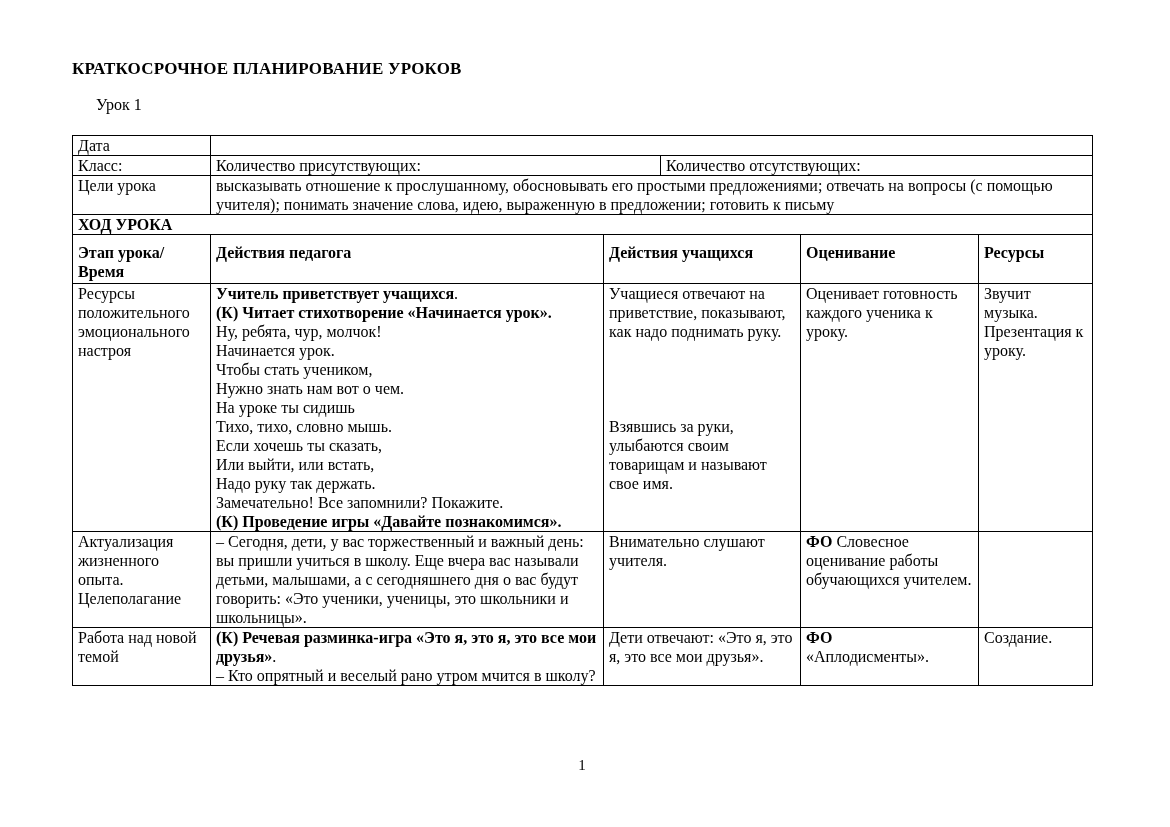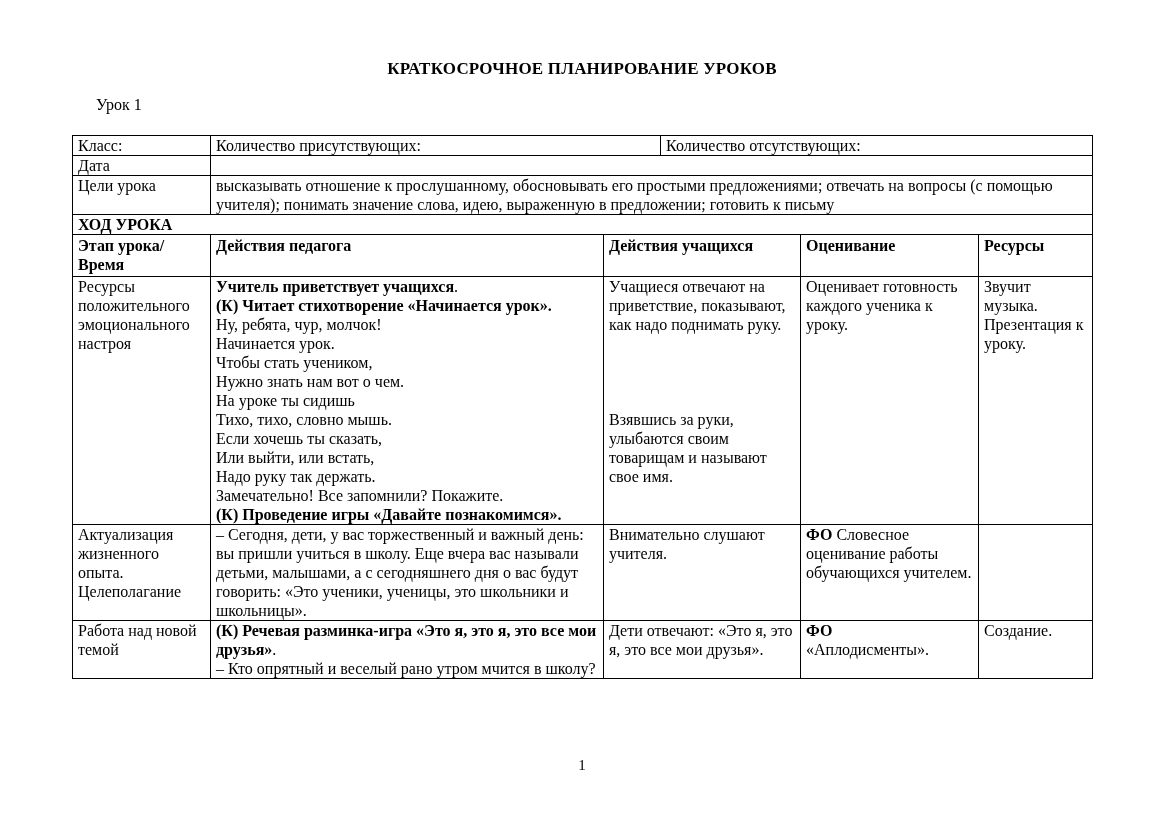--- a/index.html
+++ b/index.html
@@ -3,38 +3,38 @@
 <meta charset="utf-8">
 <style>
   * { margin:0; padding:0; box-sizing:border-box; }
   html, body { background:#ffffff; }
   body {
     width:1170px; height:827px; position:relative;
     font-family:"Liberation Serif", serif; color:#000;
   }
   .doc-title {
     position:absolute; top:59px; left:72px; width:1020px;
-    text-align:center; font-weight:700; font-size:17px;
+    font-weight:700; font-size:17px;
     letter-spacing:0.2px;
   }
   .lesson-heading {
     position:absolute; top:96px; left:96px;
     font-weight:400; font-size:16px;
   }
   table.plan {
     position:absolute; top:135px; left:72px; width:1020px;
     border-collapse:collapse; table-layout:fixed;
   }
   table.plan td {
     border:1px solid #000; vertical-align:top;
     font-size:16px; line-height:19px; padding:0 5px;
     overflow:hidden; word-wrap:break-word;
   }
   .b { font-weight:700; }
-  tr.hdr td { padding-top:1px; padding-bottom:2px; font-weight:700; }
+  tr.hdr td { padding-top:8px; padding-bottom:2px; font-weight:700; }
   .rt-line { min-height:19px; }
   .page-number {
     position:absolute; top:757px; left:72px; width:1020px;
     text-align:center; font-size:15px;
   }
 </style>
 </head>
 <body>
 
 <div class="page">
@@ -47,27 +47,27 @@
     <colgroup>
       <col style="width:138px">
         <col style="width:393px">
         <col style="width:57px">
       <col style="width:140px">
         <col style="width:178px">
         <col style="width:114px">
     </colgroup>
     <tbody>
       <tr>
+        <td>Дата</td>
+        <td colspan="5"></td>
+      </tr>
+      <tr>
         <td>Класс:</td>
         <td colspan="2">Количество присутствующих:</td>
         <td colspan="3">Количество отсутствующих:</td>
-      </tr>
-      <tr>
-        <td>Дата</td>
-        <td colspan="5"></td>
       </tr>
       <tr>
         <td>Цели урока</td>
         <td colspan="5">высказывать отношение к прослушанному, обосновывать его простыми предложениями; отвечать на вопросы (с помощью учителя); понимать значение слова, идею, выраженную в предложении; готовить к письму</td>
       </tr>
       <tr>
         <td colspan="6" class="b">ХОД УРОКА</td>
       </tr>
       <tr class="hdr">
         <td>Этап урока/Время</td>

